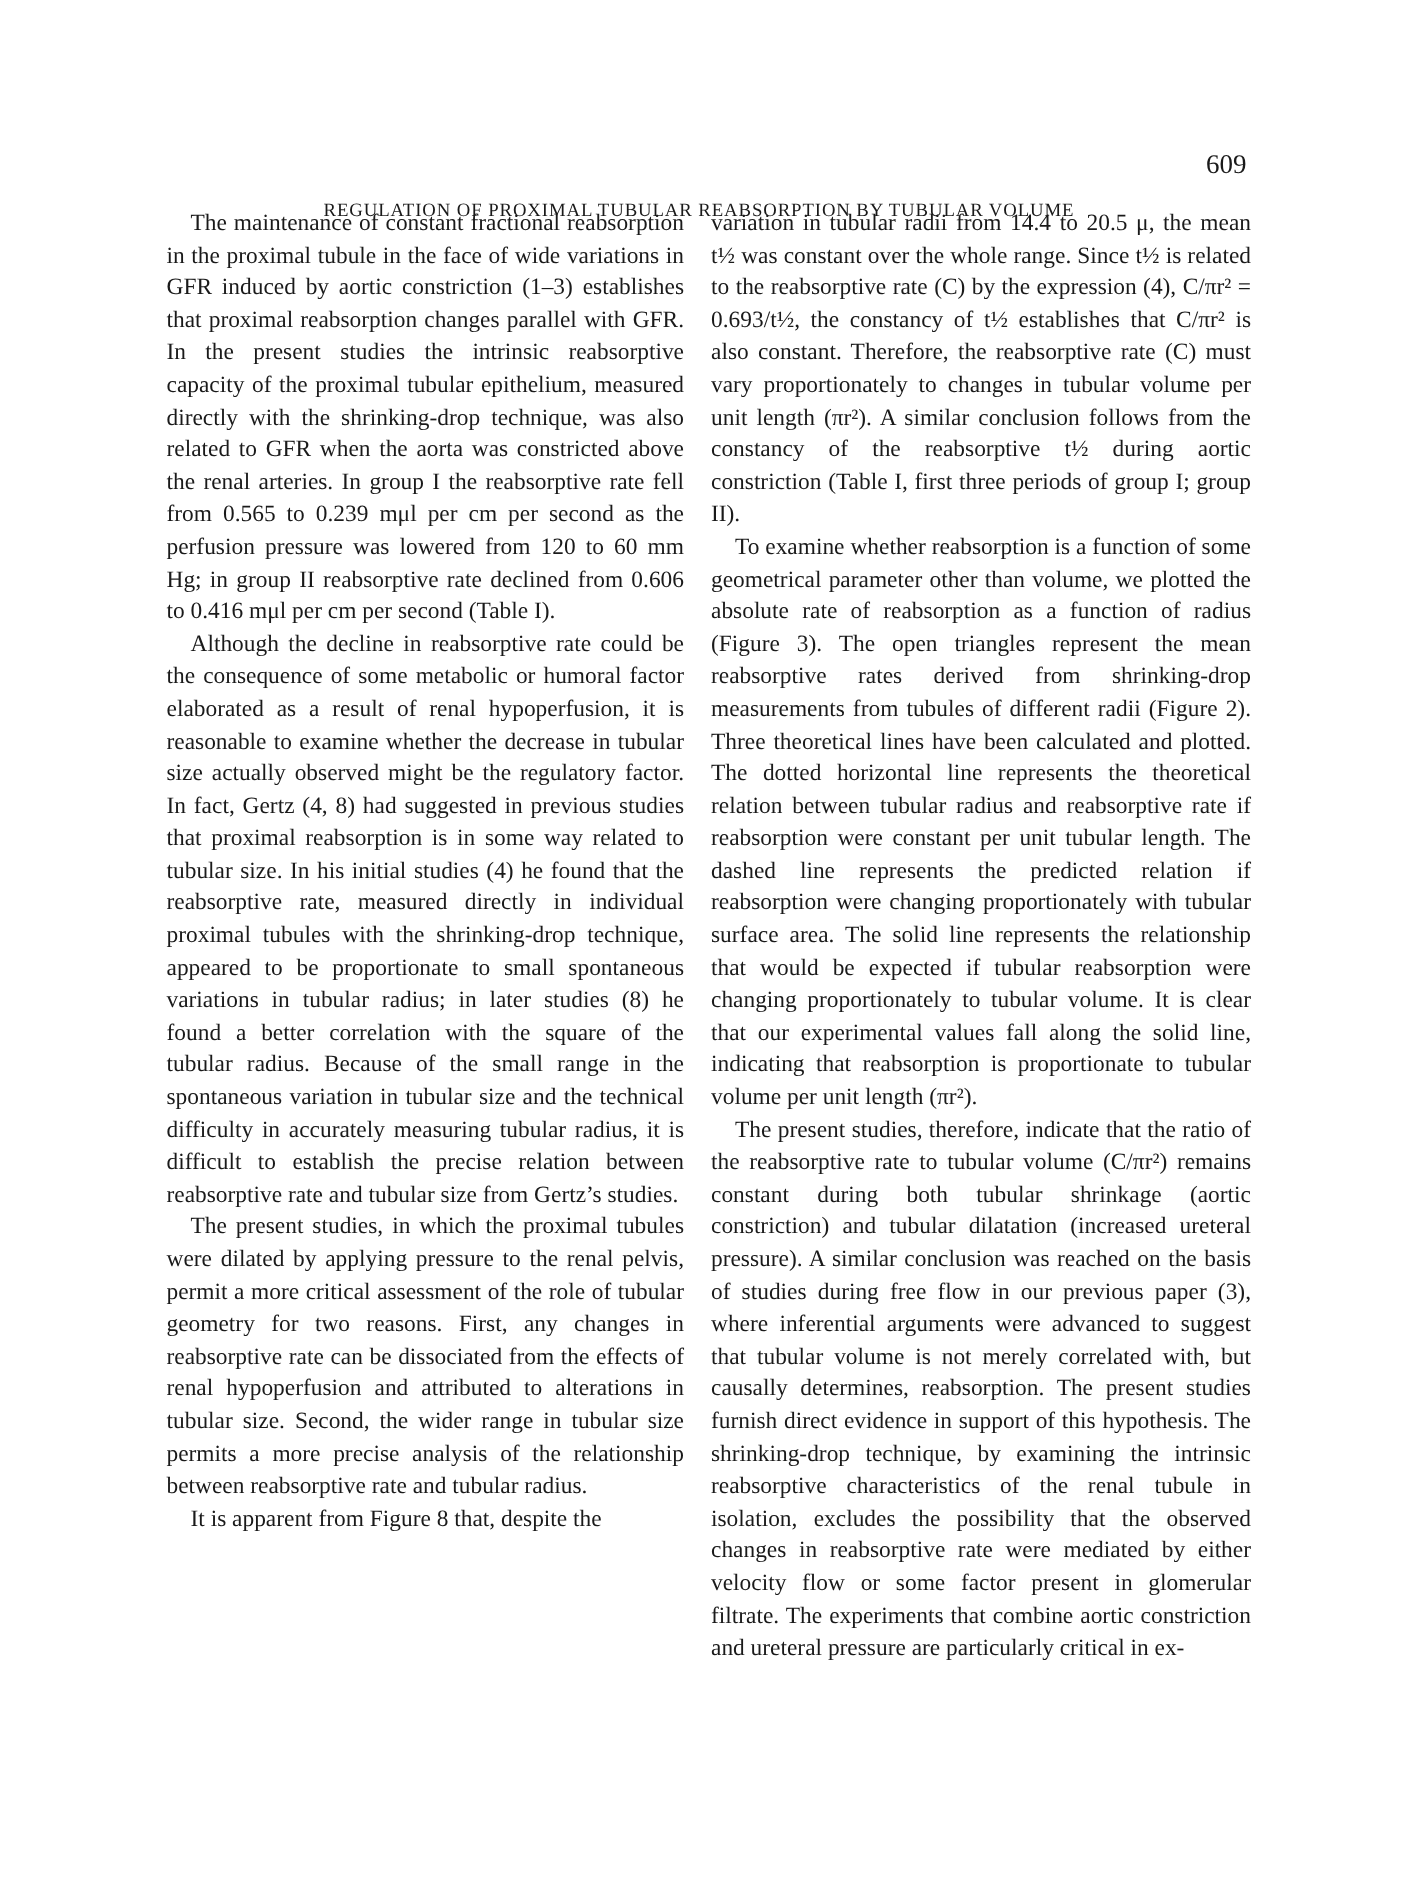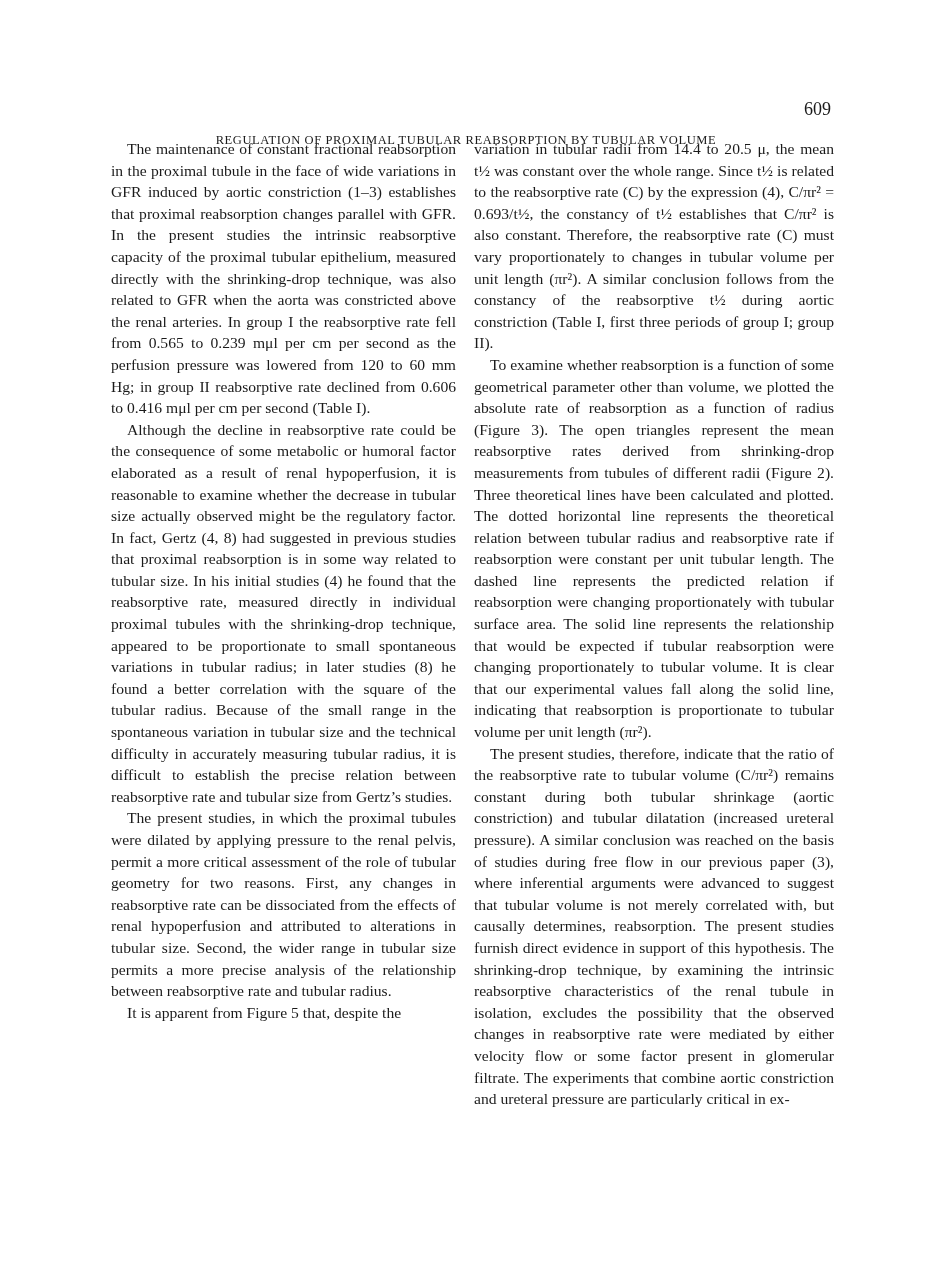--- a/index.html
+++ b/index.html
@@ -19,20 +19,20 @@
 </head>
 <body>
 
 <div class="running-head">REGULATION OF PROXIMAL TUBULAR REABSORPTION BY TUBULAR VOLUME</div>
 <div class="page-num">609</div>
 
 <div class="col col-left">
   <p>The maintenance of constant fractional reabsorption in the proximal tubule in the face of wide variations in GFR induced by aortic constriction (1–3) establishes that proximal reabsorption changes parallel with GFR. In the present studies the intrinsic reabsorptive capacity of the proximal tubular epithelium, measured directly with the shrinking-drop technique, was also related to GFR when the aorta was constricted above the renal arteries. In group I the reabsorptive rate fell from 0.565 to 0.239 mμl per cm per second as the perfusion pressure was lowered from 120 to 60 mm Hg; in group II reabsorptive rate declined from 0.606 to 0.416 mμl per cm per second (Table I).</p>
   <p>Although the decline in reabsorptive rate could be the consequence of some metabolic or humoral factor elaborated as a result of renal hypoperfusion, it is reasonable to examine whether the decrease in tubular size actually observed might be the regulatory factor. In fact, Gertz (4, 8) had suggested in previous studies that proximal reabsorption is in some way related to tubular size. In his initial studies (4) he found that the reabsorptive rate, measured directly in individual proximal tubules with the shrinking-drop technique, appeared to be proportionate to small spontaneous variations in tubular radius; in later studies (8) he found a better correlation with the square of the tubular radius. Because of the small range in the spontaneous variation in tubular size and the technical difficulty in accurately measuring tubular radius, it is difficult to establish the precise relation between reabsorptive rate and tubular size from Gertz’s studies.</p>
   <p>The present studies, in which the proximal tubules were dilated by applying pressure to the renal pelvis, permit a more critical assessment of the role of tubular geometry for two reasons. First, any changes in reabsorptive rate can be dissociated from the effects of renal hypoperfusion and attributed to alterations in tubular size. Second, the wider range in tubular size permits a more precise analysis of the relationship between reabsorptive rate and tubular radius.</p>
-  <p>It is apparent from Figure 5 that, despite the</p>
+  <p>It is apparent from Figure 8 that, despite the</p>
 </div>
 
 <div class="col col-right">
   <p class="noindent">variation in tubular radii from 14.4 to 20.5 μ, the mean t½ was constant over the whole range. Since t½ is related to the reabsorptive rate (C) by the expression (4), C/πr² = 0.693/t½, the constancy of t½ establishes that C/πr² is also constant. Therefore, the reabsorptive rate (C) must vary proportionately to changes in tubular volume per unit length (πr²). A similar conclusion follows from the constancy of the reabsorptive t½ during aortic constriction (Table I, first three periods of group I; group II).</p>
   <p>To examine whether reabsorption is a function of some geometrical parameter other than volume, we plotted the absolute rate of reabsorption as a function of radius (Figure 3). The open triangles represent the mean reabsorptive rates derived from shrinking-drop measurements from tubules of different radii (Figure 2). Three theoretical lines have been calculated and plotted. The dotted horizontal line represents the theoretical relation between tubular radius and reabsorptive rate if reabsorption were constant per unit tubular length. The dashed line represents the predicted relation if reabsorption were changing proportionately with tubular surface area. The solid line represents the relationship that would be expected if tubular reabsorption were changing proportionately to tubular volume. It is clear that our experimental values fall along the solid line, indicating that reabsorption is proportionate to tubular volume per unit length (πr²).</p>
   <p>The present studies, therefore, indicate that the ratio of the reabsorptive rate to tubular volume (C/πr²) remains constant during both tubular shrinkage (aortic constriction) and tubular dilatation (increased ureteral pressure). A similar conclusion was reached on the basis of studies during free flow in our previous paper (3), where inferential arguments were advanced to suggest that tubular volume is not merely correlated with, but causally determines, reabsorption. The present studies furnish direct evidence in support of this hypothesis. The shrinking-drop technique, by examining the intrinsic reabsorptive characteristics of the renal tubule in isolation, excludes the possibility that the observed changes in reabsorptive rate were mediated by either velocity flow or some factor present in glomerular filtrate. The experiments that combine aortic constriction and ureteral pressure are particularly critical in ex-</p>
 </div>
 
 </body></html>

